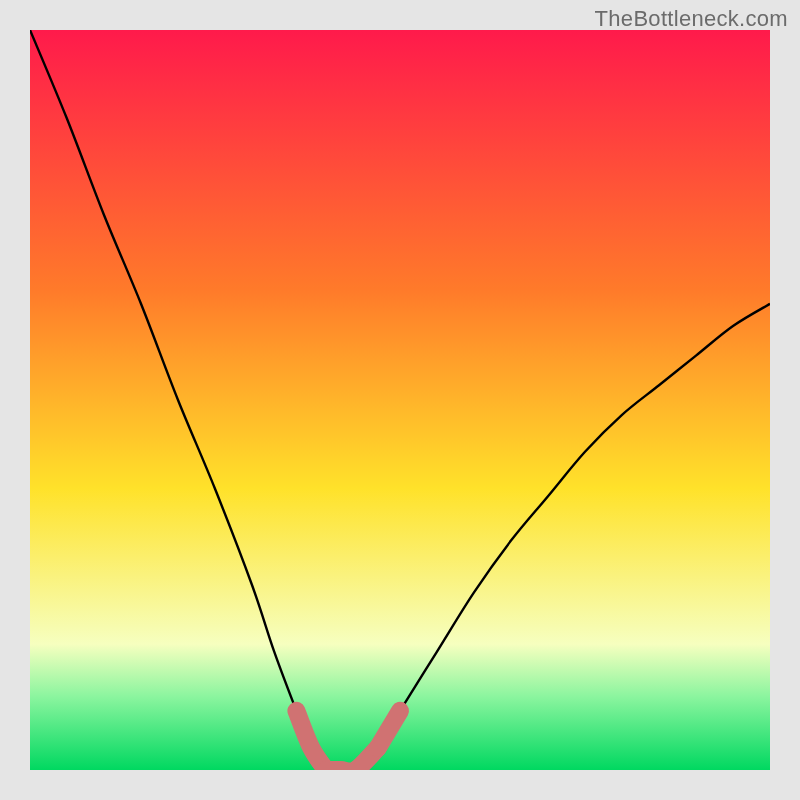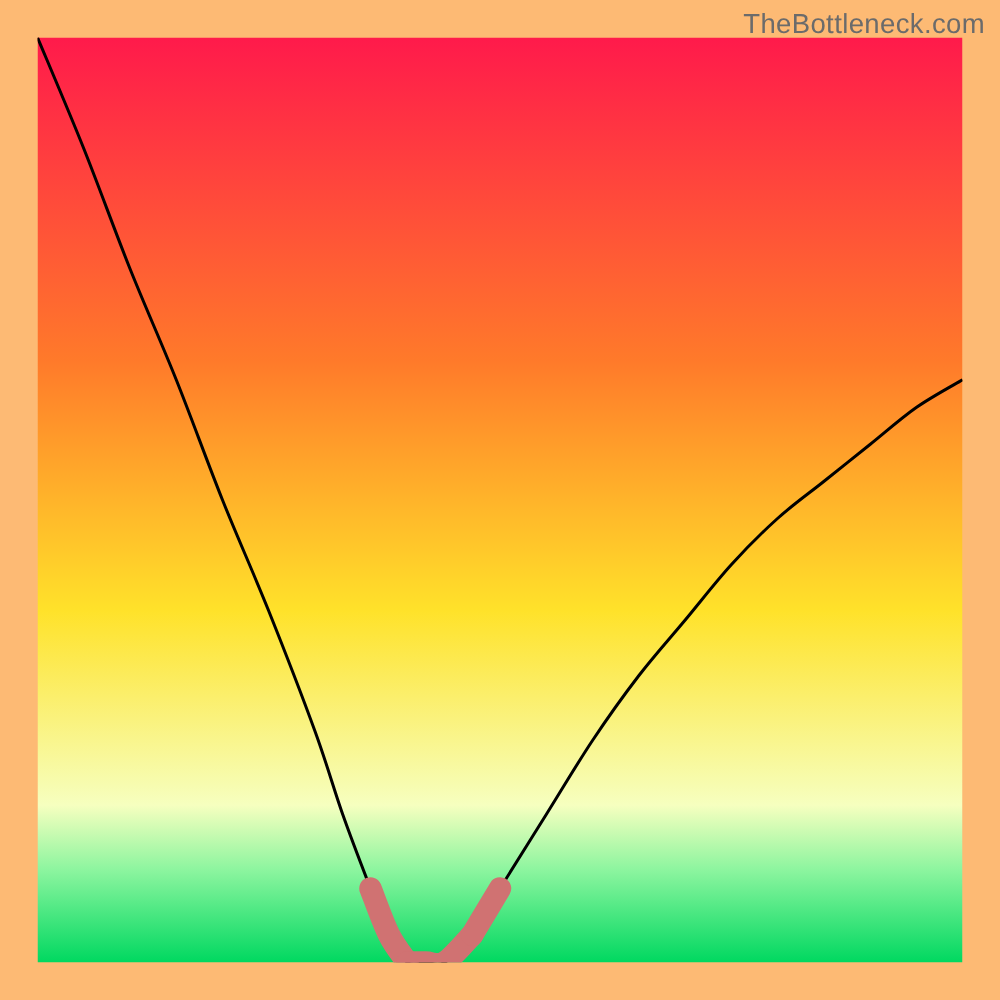--- a/index.html
+++ b/index.html
@@ -8,21 +8,21 @@
     width: 800px;
     height: 800px;
     overflow: hidden;
     background: #000;
     font-family: Arial, Helvetica, sans-serif;
   }
   .frame {
     position: relative;
     width: 800px;
     height: 800px;
-    background: #fdba74;
+    background: #e5e5e5;
   }
   .plot-area {
     position: absolute;
     left: 30px;
     top: 30px;
     width: 740px;
     height: 740px;
   }
   .plot-area svg {
     display: block;

